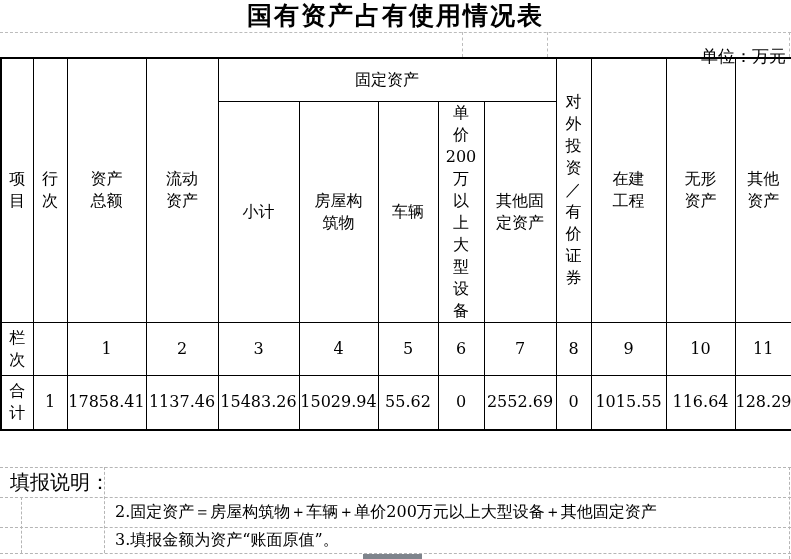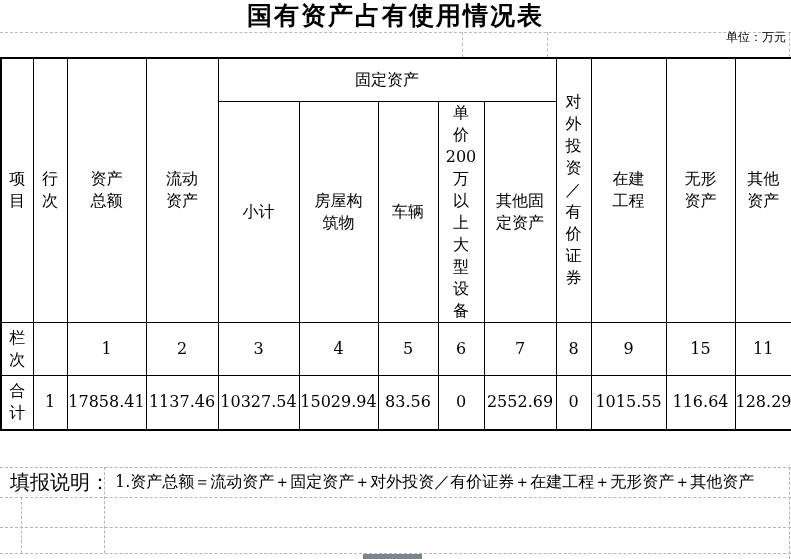--- a/index.html
+++ b/index.html
@@ -5,21 +5,21 @@
   html,body{margin:0;padding:0;background:#fff;}
   .page{
     position:relative;width:791px;height:559px;background:#ffffff;
     font-family:"DejaVu Serif","Liberation Serif",serif;color:#000;overflow:hidden;
   }
   .title{
     position:absolute;top:0;left:0;width:791px;text-align:center;
     font-size:25px;font-weight:bold;letter-spacing:2px;line-height:31px;
   }
   .unit{
-    position:absolute;top:28px;right:5px;font-size:12px;line-height:18px;
+    position:absolute;top:47px;right:5px;font-size:17px;line-height:18px;
   }
   
   .gl-h{position:absolute;left:0;width:791px;height:0;border-top:1px dashed #bcbcbc;}
   .gl-v{position:absolute;top:0;width:0;border-left:1px dashed #bcbcbc;}
   
   table.main{
     position:absolute;top:57px;left:0;width:791px;
     border-collapse:collapse;table-layout:fixed;
     border:2px solid #000;
   }
@@ -128,48 +128,49 @@
       <td></td>
       <td>1</td>
       <td>2</td>
       <td>3</td>
       <td>4</td>
       <td>5</td>
       <td>6</td>
       <td>7</td>
       <td>8</td>
       <td>9</td>
-      <td>15</td>
+      <td>10</td>
       <td>11</td>
     </tr>
     <tr class="rD">
       <td>合
 计</td>
       <td>1</td>
       <td>17858.41</td>
       <td>1137.46</td>
-      <td>10327.54</td>
+      <td>15483.26</td>
       <td>15029.94</td>
-      <td>83.56</td>
+      <td>55.62</td>
       <td>0</td>
       <td>2552.69</td>
       <td>0</td>
       <td>1015.55</td>
       <td>116.64</td>
       <td>128.29</td>
     </tr>
   </tbody>
     </table>
 
   <div class="f-line-h" style="top:467px;"></div>
   <div class="f-line-h" style="top:497px;"></div>
   <div class="f-line-h" style="top:527px;"></div>
   <div class="f-line-h" style="top:553px;"></div>
   <div class="f-line-v" style="left:104px;top:467px;height:86px;"></div>
   <div class="f-line-v" style="left:21px;top:497px;height:56px;"></div>
   <div class="f-line-v" style="left:789px;top:467px;height:92px;"></div>
 
   <div class="notes-label">填报说明：</div>
-  <div class="note note1">1.资产总额＝流动资产＋固定资产＋对外投资／有价证券＋在建工程＋无形资产＋其他资产</div>
+  <div class="note note2">2.固定资产＝房屋构筑物＋车辆＋单价200万元以上大型设备＋其他固定资产</div>
+  <div class="note note3">3.填报金额为资产“账面原值”。</div>
 
   <div class="scroll-thumb"></div>
 
 </div>
 
 </body></html>

